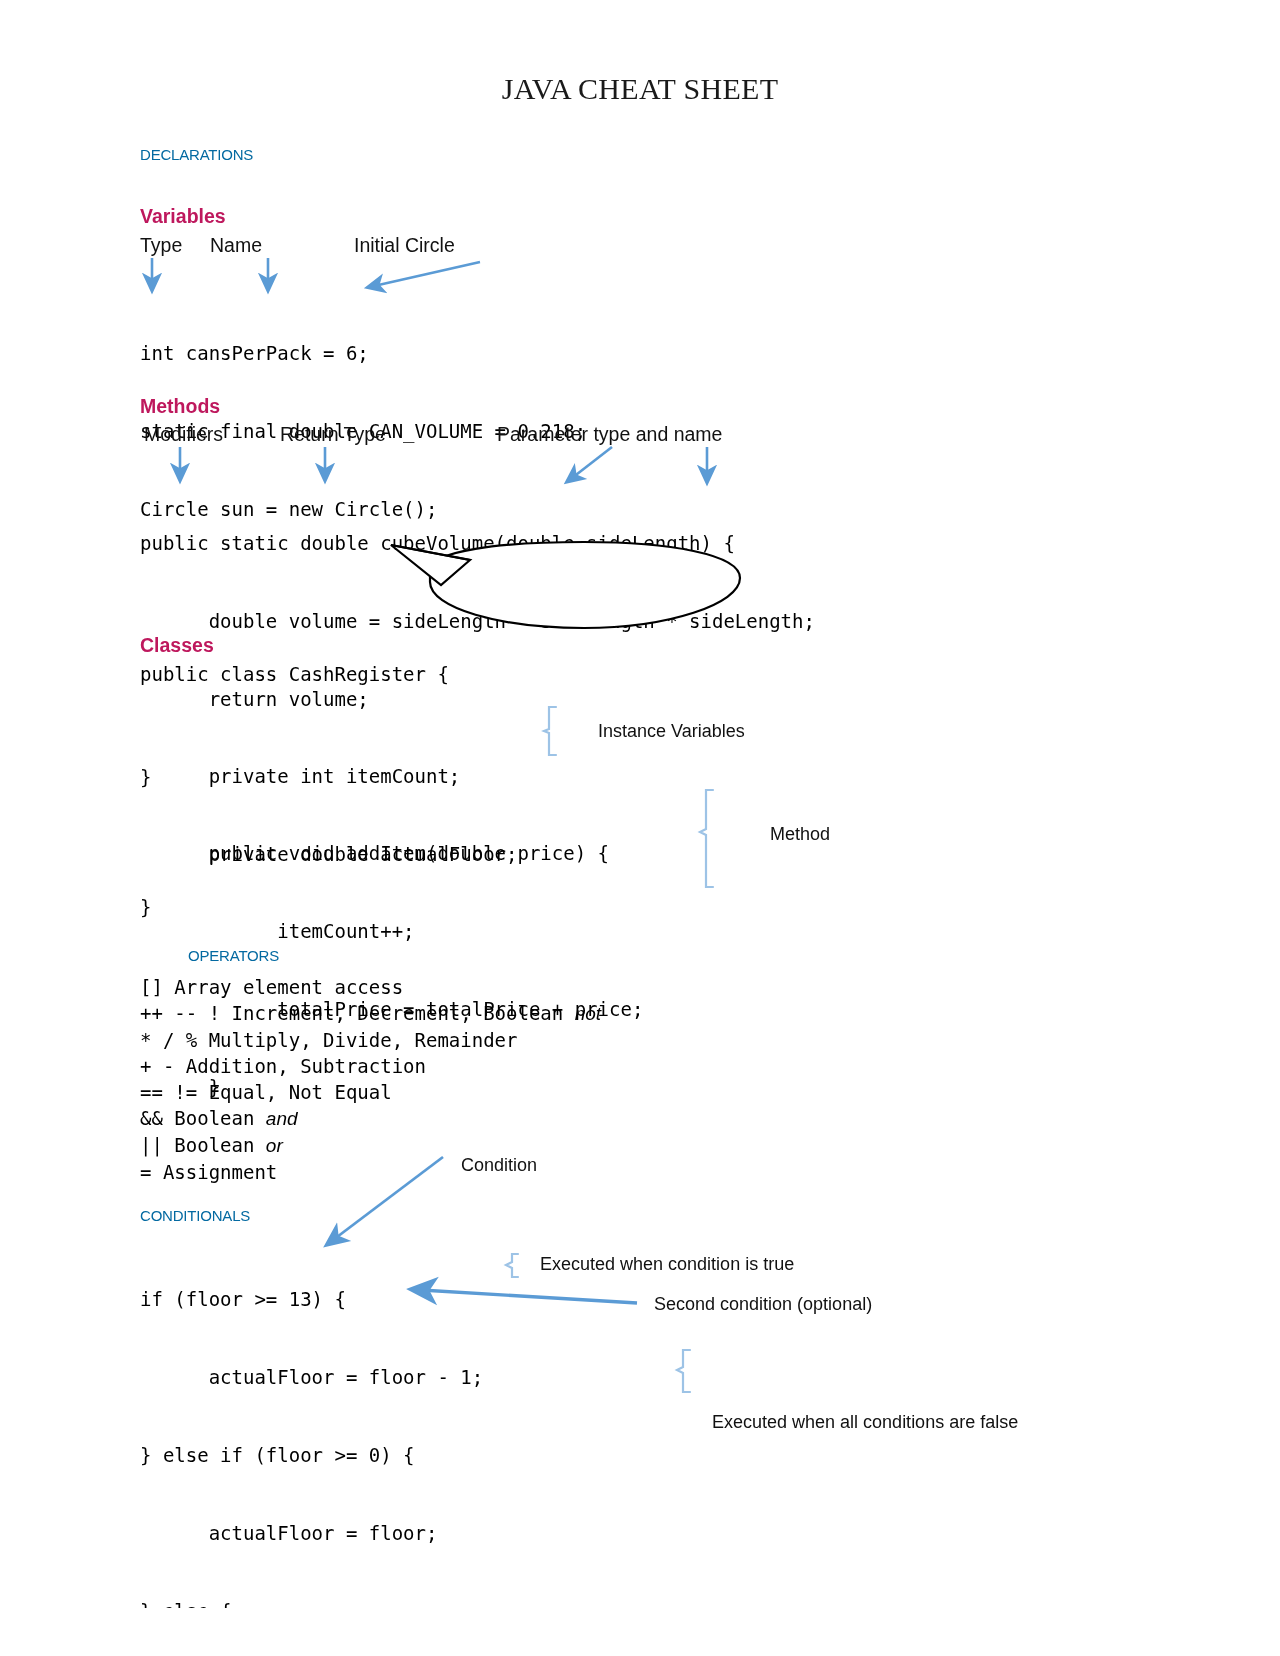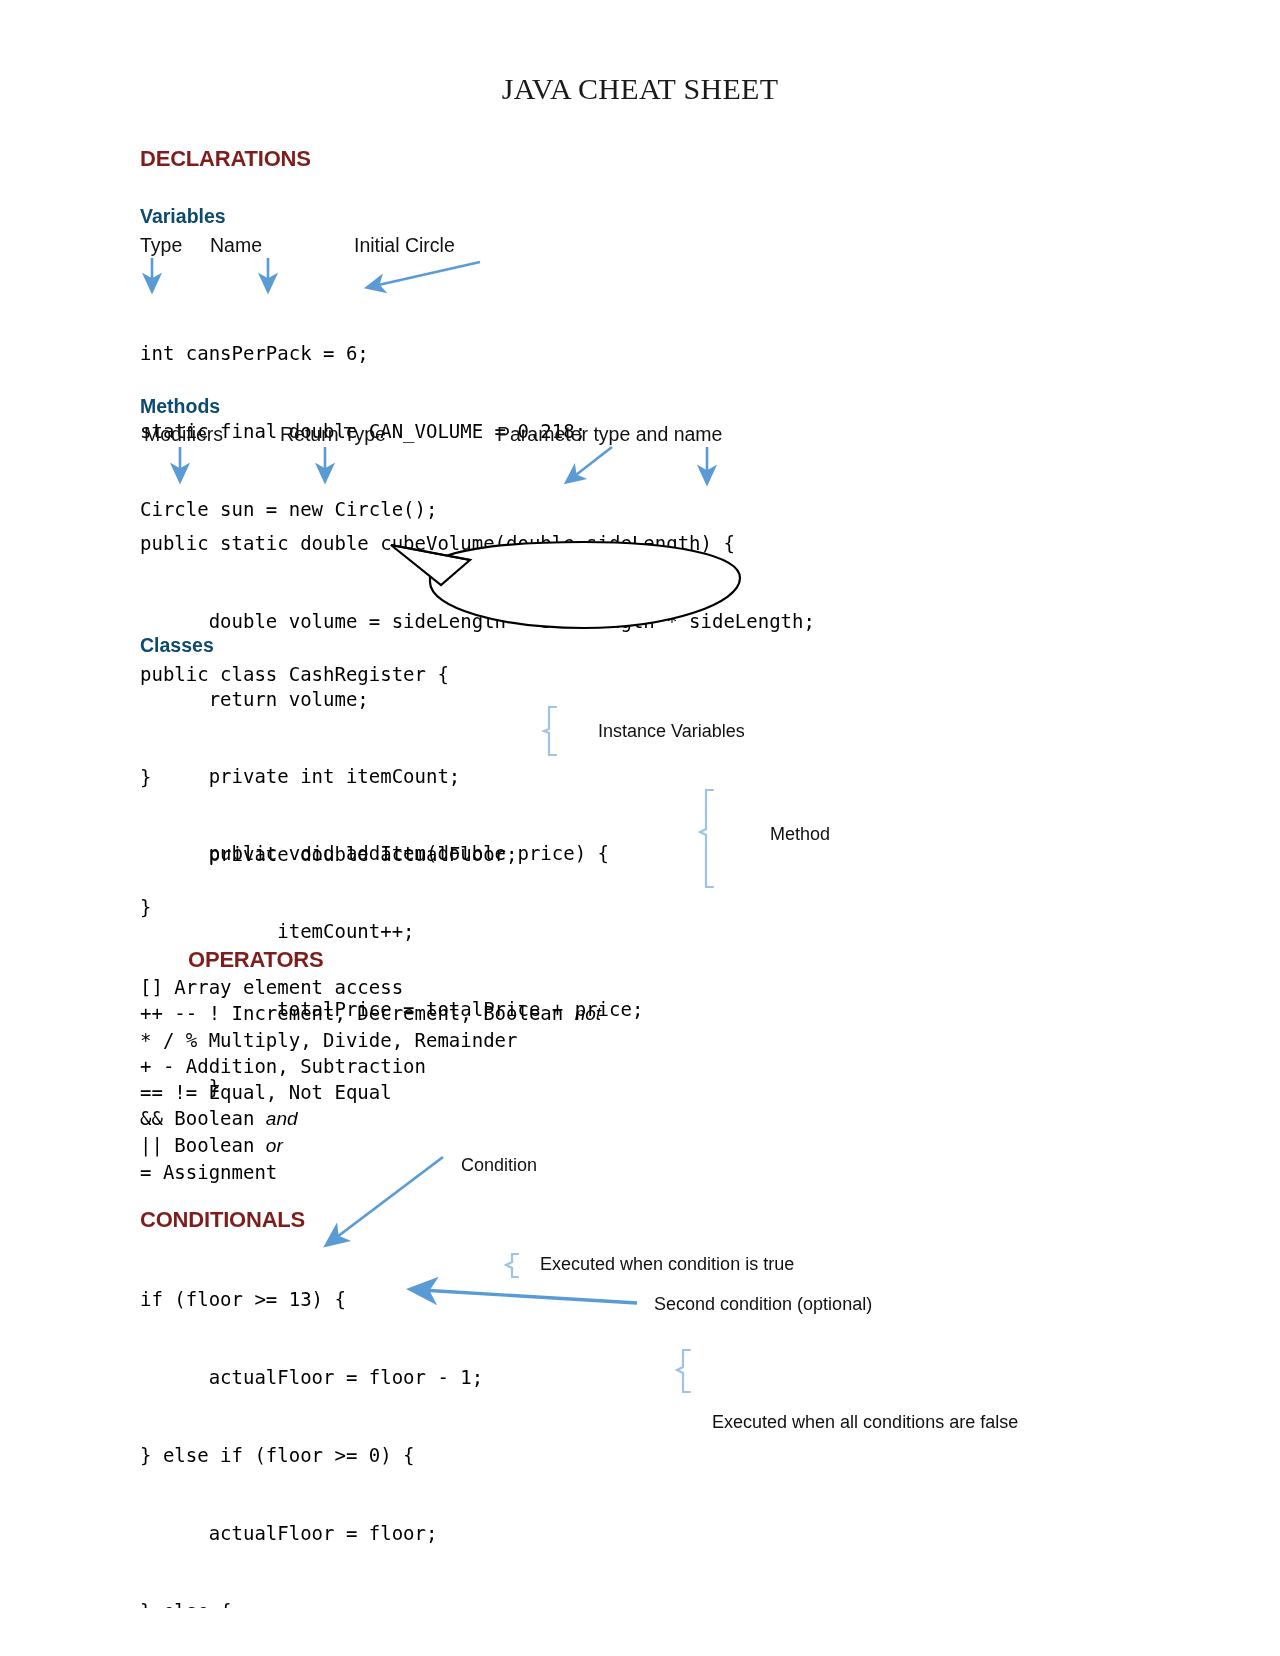--- a/index.html
+++ b/index.html
@@ -37,30 +37,30 @@
     top: 72px;
     left: 0;
     font-family: "Liberation Serif", serif;
     font-size: 30px;
     letter-spacing: 0.3px;
     color: #1a1a1a;
   }
 
   .sec-head {
     font-family: "Liberation Sans", sans-serif;
-    font-weight: bold;
-    font-size: 22px;
+    font-weight: normal;
+    font-size: 15px;
     letter-spacing: -0.2px;
-    color: #7f1d1d;
+    color: #0369a1;
   }
   .sub-head {
     font-family: "Liberation Sans", sans-serif;
     font-weight: bold;
     font-size: 19.5px;
-    color: #0c4a6e;
+    color: #be185d;
   }
   .label {
     font-family: "Liberation Sans", sans-serif;
     font-size: 19.5px;
     color: #111;
     white-space: pre;
   }
   .annot {
     font-family: "Liberation Sans", sans-serif;
     font-size: 18px;

